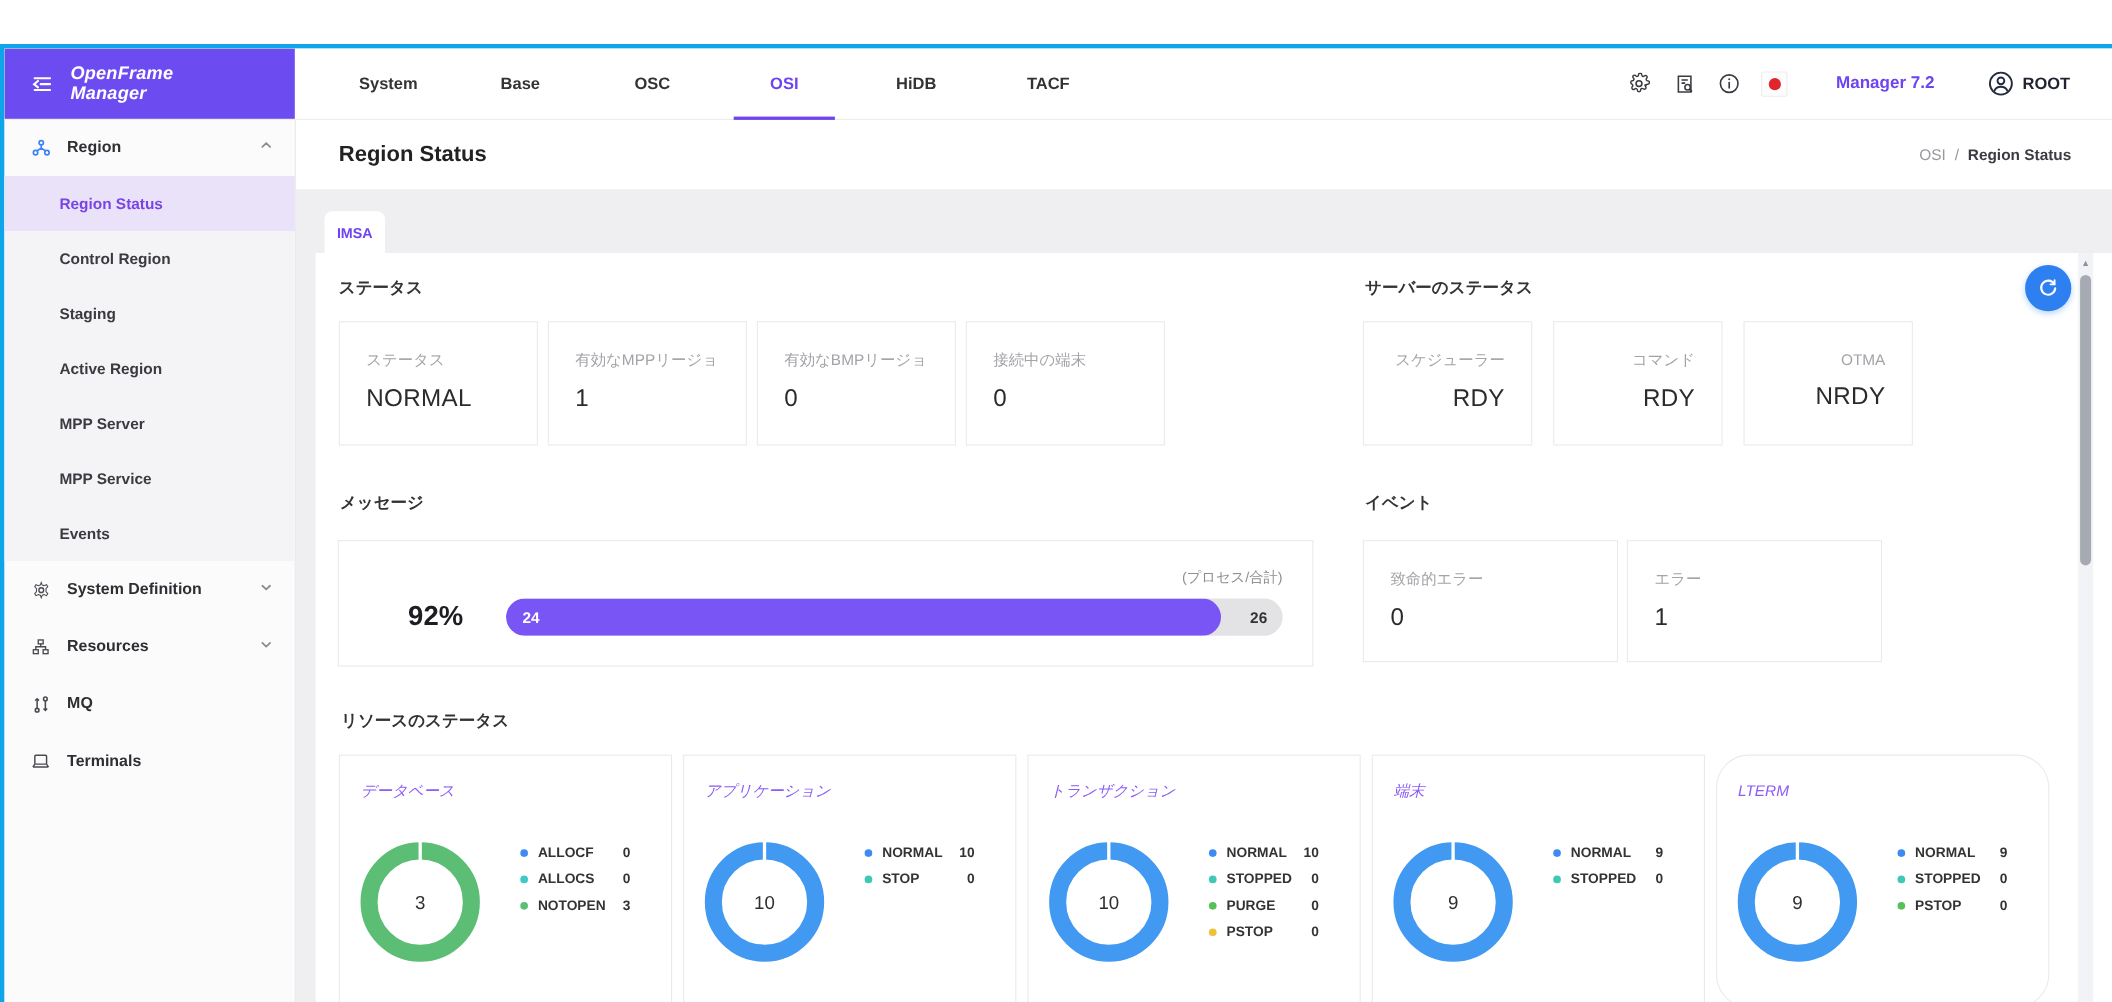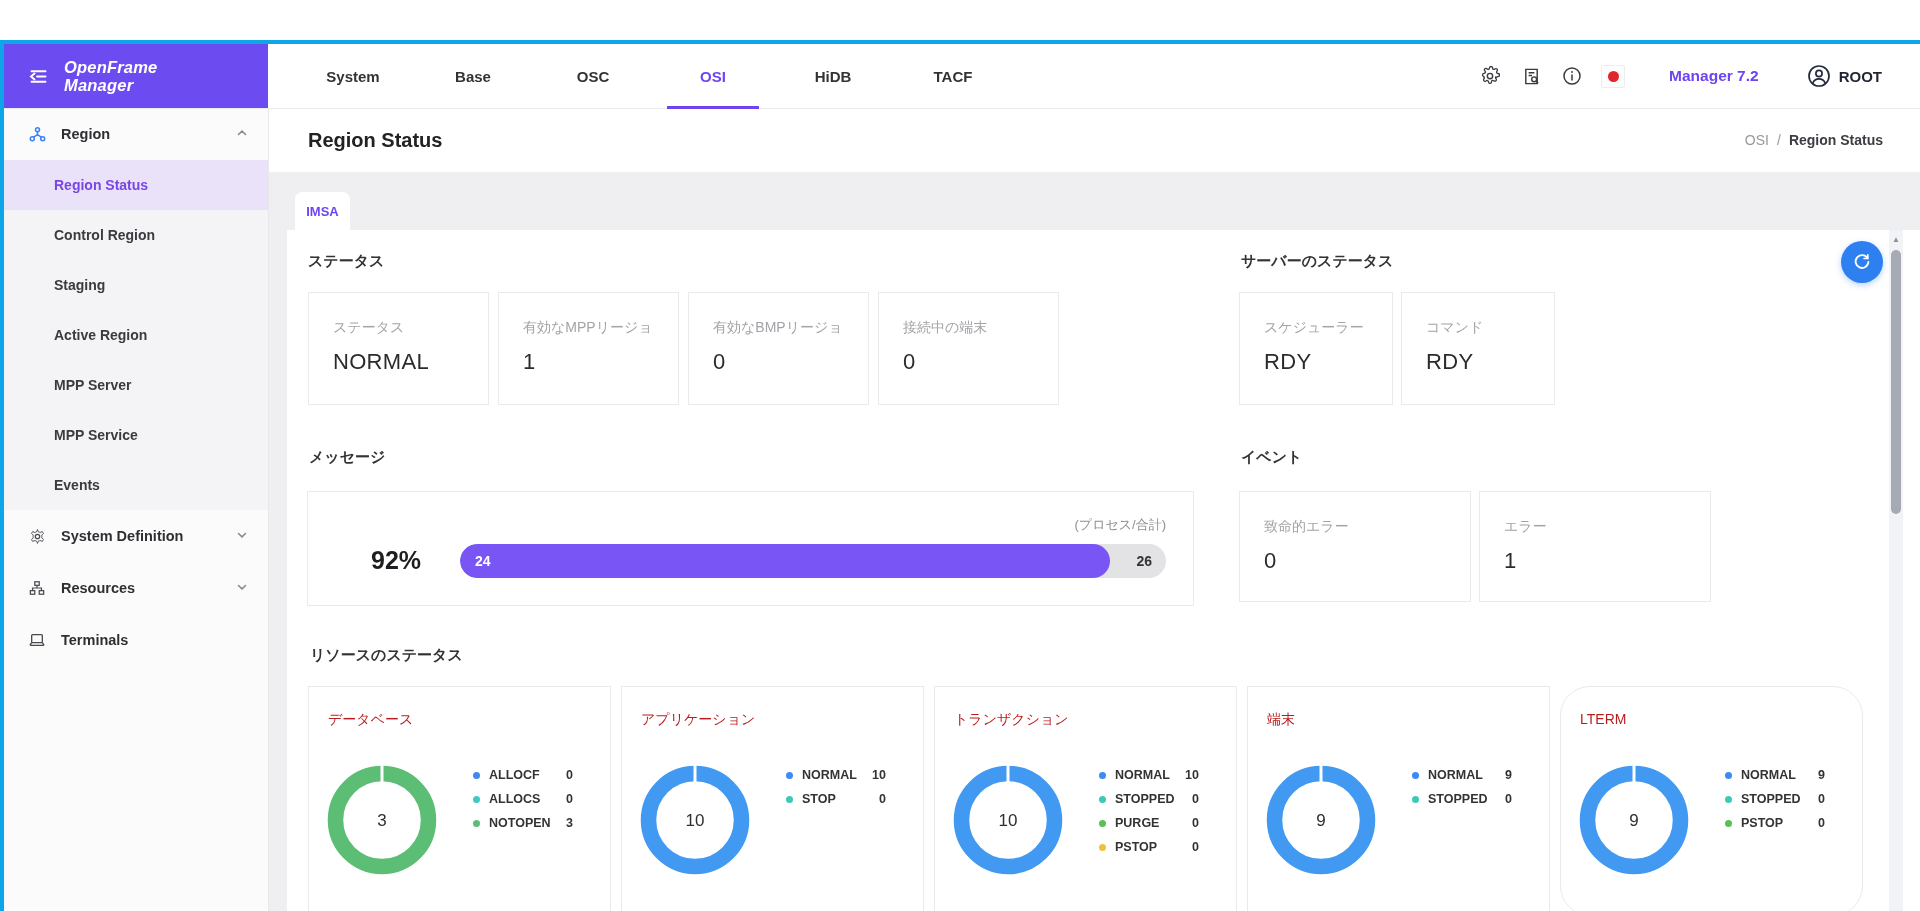--- a/index.html
+++ b/index.html
@@ -49,21 +49,21 @@
   
   .msg-card{position:absolute;background:#fff;border:1px solid #eaeaec;box-sizing:border-box;}
   .msg-unit{position:absolute;top:24px;right:27px;font-size:13px;color:#8f8f95;}
   .msg-pct{position:absolute;left:63px;top:54px;font-size:25px;font-weight:bold;color:#1e1e22;}
   .msg-bar{position:absolute;left:152px;top:52px;right:27px;height:34px;background:#e3e3e6;border-radius:17px;overflow:hidden;}
   .msg-fill{height:100%;border-radius:17px;display:flex;align-items:center;padding-left:15px;box-sizing:border-box;color:#fff;font-size:14px;font-weight:bold;}
   .msg-total{position:absolute;right:14px;top:0;height:100%;display:flex;align-items:center;font-size:14px;font-weight:bold;color:#333;}
 
   
   .rcard{background:#fff;border:1px solid #eaeaec;box-sizing:border-box;position:relative;}
-  .rcard .rtitle{position:absolute;left:19px;top:24px;font-size:14px;color:#b91c1c;}
+  .rcard .rtitle{position:absolute;left:19px;top:24px;font-size:14px;color:#8b5cf6;font-style:italic;}
   .rcard .donut{position:absolute;left:18px;top:78px;width:110px;height:110px;}
   .rcard .legend{position:absolute;left:164px;top:76px;width:100px;}
   .legend-row{display:flex;align-items:center;height:24px;font-size:12.5px;font-weight:bold;color:#333;}
   .legend-dot{width:7px;height:7px;border-radius:50%;margin-right:9px;flex:none;}
   .legend-val{margin-left:auto;}
 
   
   .refresh-btn{position:absolute;left:1837px;top:197px;width:42px;height:42px;border-radius:50%;background:#2e80f0;display:flex;align-items:center;justify-content:center;cursor:pointer;box-shadow:0 2px 6px rgba(46,128,240,.35);z-index:40;}
   .vscroll{position:absolute;right:19px;top:186px;bottom:24px;width:14px;background:#f1f3f6;z-index:35;}
   .vscroll .arrow{position:absolute;left:0;width:14px;height:14px;font-size:8px;color:#8a8f98;display:flex;align-items:center;justify-content:center;cursor:pointer;}
@@ -184,20 +184,33 @@
             <path d="M9 6v3 M4 12V9h10v3"></path>
           </svg>
         </span>
         <span>Resources</span>
         <span class="chev"><svg width="12" height="12" viewBox="0 0 12 12" fill="none" stroke="#8a8a90" stroke-width="1.6" stroke-linecap="round">
             <path d="M2.5 4.5 L6 7.8 L9.5 4.5"></path>
           </svg></span>
       </div>
       <div class="side-parent">
         <span style="display:flex;width:18px;justify-content:center;">
+          <svg width="15" height="17" viewBox="0 0 16 18" fill="none" stroke="#4a4a50" stroke-width="1.5">
+            <circle cx="4" cy="14.5" r="1.8"></circle>
+            <path d="M4 12.5V3.5"></path>
+            <path d="M2.2 5.2 L4 3.4 L5.8 5.2"></path>
+            <circle cx="12" cy="3.5" r="1.8"></circle>
+            <path d="M12 5.5v9"></path>
+            <path d="M10.2 12.8 L12 14.6 L13.8 12.8"></path>
+          </svg>
+        </span>
+        <span>MQ</span>
+      </div>
+      <div class="side-parent">
+        <span style="display:flex;width:18px;justify-content:center;">
           <svg width="18" height="16" viewBox="0 0 20 18" fill="none" stroke="#4a4a50" stroke-width="1.5">
             <rect x="4" y="3" width="12" height="9" rx="1"></rect>
             <path d="M2 15h16 M2 15l2-3 M18 15l-2-3"></path>
           </svg>
         </span>
         <span>Terminals</span>
       </div>
     </div>
 
   <div class="page-header">
@@ -227,28 +240,32 @@
             <div class="klabel">有効なBMPリージョン</div>
             <div class="kvalue">0</div>
           </div>
           <div class="kcard" style="width: 181px; height: 113px;">
             <div class="klabel">接続中の端末</div>
             <div class="kvalue">0</div>
           </div>
         </div>
 
       <div class="sec-title" style="left:954px;top:22px;">サーバーのステータス</div>
-      <div class="card-row" id="server-cards" style="left:952px;top:62px;gap:8px;">
+      <div class="card-row" id="server-cards" style="left:952px;top:62px;gap:19px;text-align:right;">
           <div class="kcard" style="width: 154px; height: 113px;">
             <div class="klabel">スケジューラー</div>
             <div class="kvalue">RDY</div>
           </div>
           <div class="kcard" style="width: 154px; height: 113px;">
             <div class="klabel">コマンド</div>
             <div class="kvalue">RDY</div>
+          </div>
+          <div class="kcard" style="width: 154px; height: 113px;">
+            <div class="klabel">OTMA</div>
+            <div class="kvalue">NRDY</div>
           </div>
         </div>
 
       <div class="sec-title" style="left:22px;top:218px;">メッセージ</div>
       <div class="msg-card" style="left:20px;top:261px;width:887px;height:115px;">
         <span class="msg-unit">(プロセス/合計)</span>
         <span class="msg-pct">92%</span>
         <div class="msg-bar">
           <div class="msg-fill" id="msg-fill" style="width: 92%; background: rgb(122, 85, 245); align-items: center;">
             <span>24</span>

